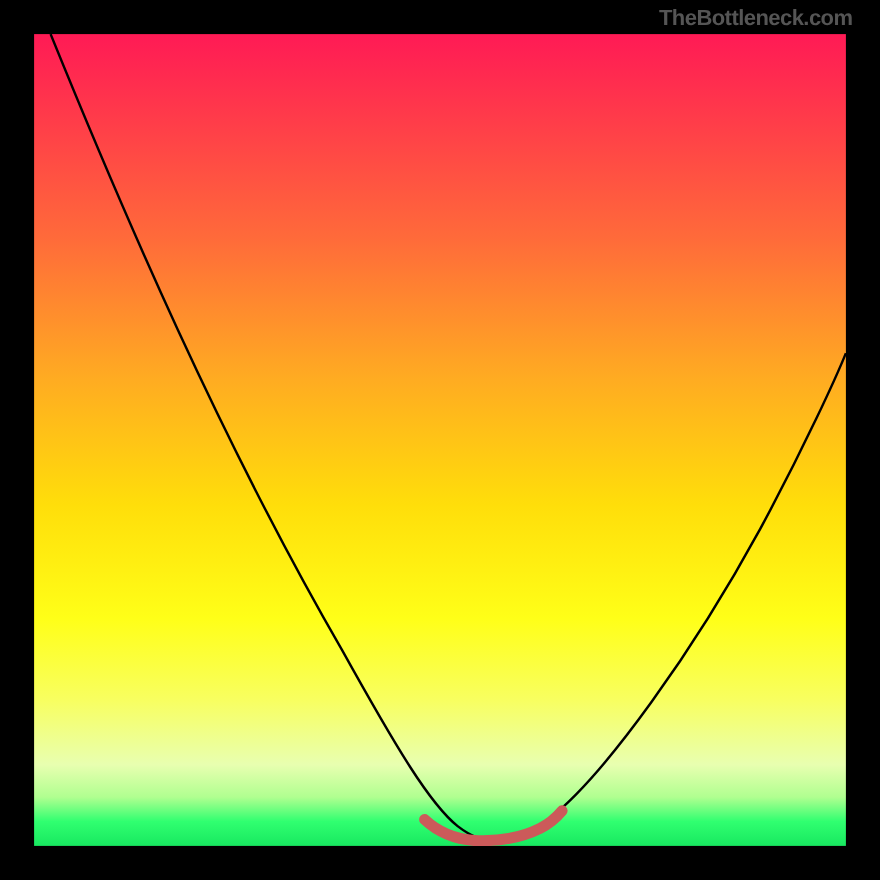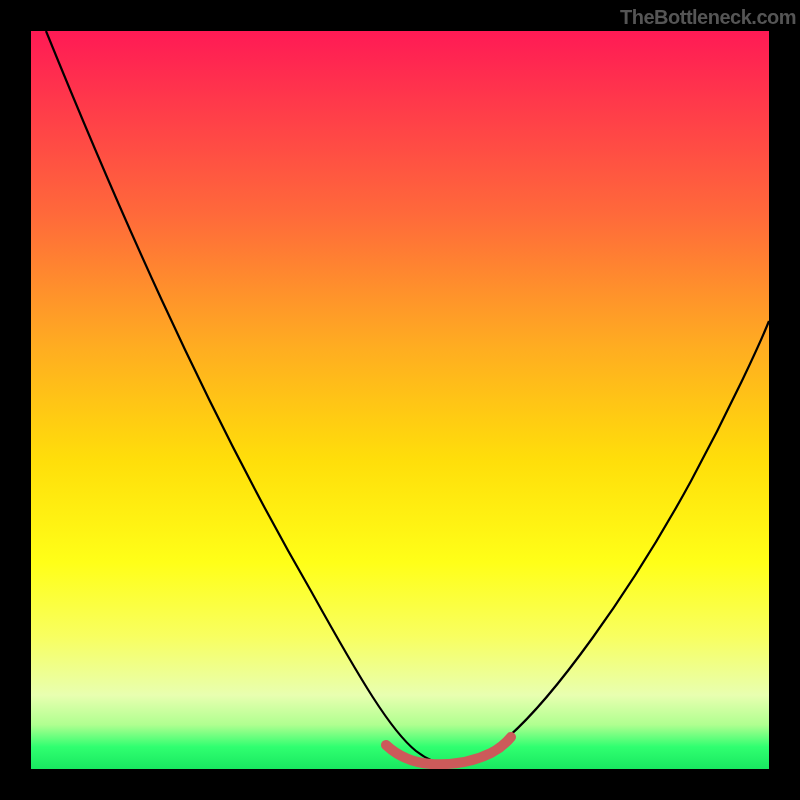--- a/index.html
+++ b/index.html
@@ -7,21 +7,21 @@
     width: 800px;
     height: 800px;
     background: #000;
     position: relative;
     font-family: Arial, sans-serif;
     overflow: hidden;
   }
   .watermark {
     position: absolute;
     top: 6px;
-    right: 4px;
+    right: 25px;
     color: #555;
     font-size: 20px;
     font-weight: bold;
     z-index: 5;
     letter-spacing: -0.5px;
   }
   .plot-area {
     position: absolute;
     left: 31px;
     top: 31px;

